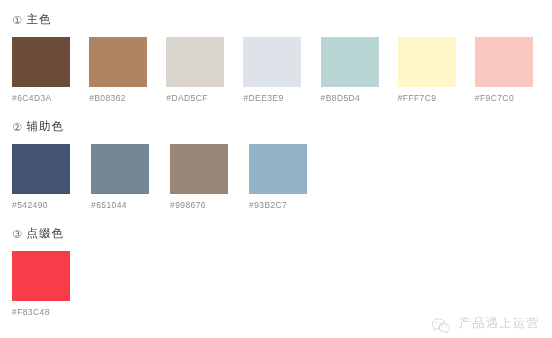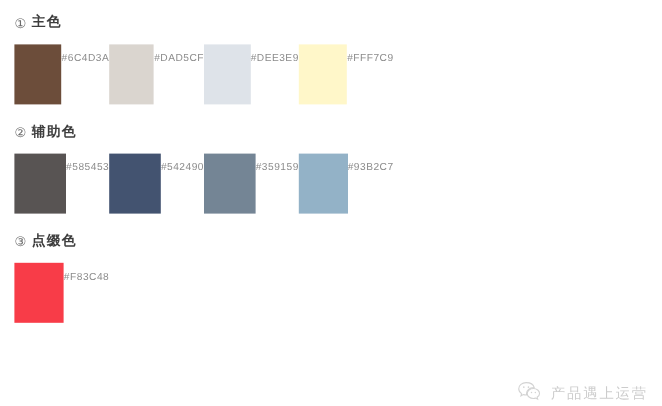--- a/index.html
+++ b/index.html
@@ -36,32 +36,32 @@
   }
   .circled-num {
     font-size: 11px;
     color: #6b6b6b;
     line-height: 1;
     display: inline-block;
   }
   .section-title {
     font-size: 11.5px;
     color: #3d3d3d;
-    font-weight: bold;
+    font-weight: normal;
     line-height: 1;
     letter-spacing: 1px;
   }
   .swatch-row {
     display: flex;
     margin-top: 8px;
   }
   .swatch-cell {
     width: 79px;
     display: flex;
-    flex-direction: row;
+    flex-direction: column;
     align-items: flex-start;
   }
   .swatch-chip {
     width: 58px;
     height: 50px;
     display: block;
   }
   .swatch-label {
     margin-top: 6px;
     font-size: 8.5px;
@@ -72,21 +72,21 @@
   }
   .sec-1 { margin-top: 11px; }
   .sec-2 { margin-top: 15px; }
   .sec-3 { margin-top: 15px; }
 
   .watermark {
     position: absolute;
     right: 12px;
     bottom: 12px;
     display: flex;
-    align-items: flex-end;
+    align-items: flex-start;
     gap: 7px;
     opacity: 0.5;
   }
   .watermark-icon {
     width: 22px;
     height: 22px;
     display: block;
   }
   .watermark-text {
     font-size: 12px;
@@ -105,51 +105,63 @@
     <div class="section-header">
       <span class="circled-num">①</span>
       <span class="section-title">主色</span>
     </div>
     <div class="swatch-row">
       <div class="swatch-cell">
         <span class="swatch-chip" style="background-color: rgb(108, 77, 58);"></span>
         <span class="swatch-label">#6C4D3A</span>
       </div>
       <div class="swatch-cell">
+        <span class="swatch-chip" style="background-color: rgb(176, 131, 98);"></span>
+        <span class="swatch-label">#B08362</span>
+      </div>
+      <div class="swatch-cell">
         <span class="swatch-chip" style="background-color: rgb(218, 213, 207);"></span>
         <span class="swatch-label">#DAD5CF</span>
       </div>
       <div class="swatch-cell">
         <span class="swatch-chip" style="background-color: rgb(222, 227, 233);"></span>
         <span class="swatch-label">#DEE3E9</span>
       </div>
       <div class="swatch-cell">
+        <span class="swatch-chip" style="background-color: rgb(184, 213, 212);"></span>
+        <span class="swatch-label">#B8D5D4</span>
+      </div>
+      <div class="swatch-cell">
         <span class="swatch-chip" style="background-color: rgb(255, 247, 201);"></span>
         <span class="swatch-label">#FFF7C9</span>
+      </div>
+      <div class="swatch-cell">
+        <span class="swatch-chip" style="background-color: rgb(249, 199, 192);"></span>
+        <span class="swatch-label">#F9C7C0</span>
       </div>
     </div>
   </div>
 
   <div class="section sec-2">
     <div class="section-header">
       <span class="circled-num">②</span>
       <span class="section-title">辅助色</span>
     </div>
     <div class="swatch-row">
       <div class="swatch-cell">
-        <span class="swatch-chip" style="background-color: rgb(88, 84, 83);"></span>
-        <span class="swatch-label">#585453</span>
-      </div>
-      <div class="swatch-cell">
         <span class="swatch-chip" style="background-color: rgb(67, 83, 112);"></span>
         <span class="swatch-label">#542490</span>
       </div>
       <div class="swatch-cell">
         <span class="swatch-chip" style="background-color: rgb(116, 133, 149);"></span>
-        <span class="swatch-label">#359159</span>
+        <span class="swatch-label">#651044</span>
+      </div>
+      <div class="swatch-cell">
+        <span class="swatch-chip" style="background-color: rgb(153, 134, 118);"></span>
+        <span class="swatch-label">#998676</span>
       </div>
       <div class="swatch-cell">
         <span class="swatch-chip" style="background-color: rgb(147, 178, 199);"></span>
         <span class="swatch-label">#93B2C7</span>
       </div>
     </div>
   </div>
 
   <div class="section sec-3">
     <div class="section-header">

